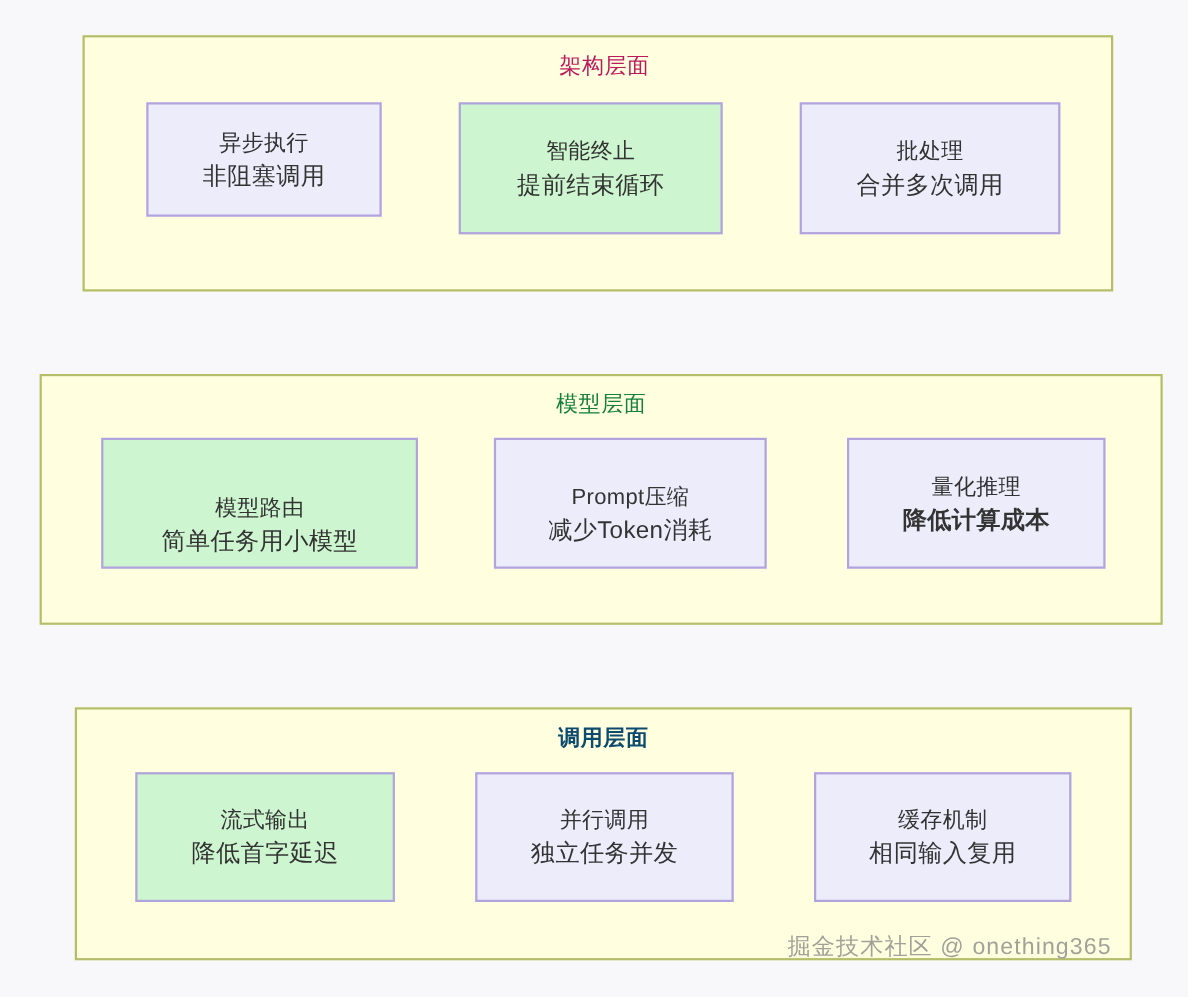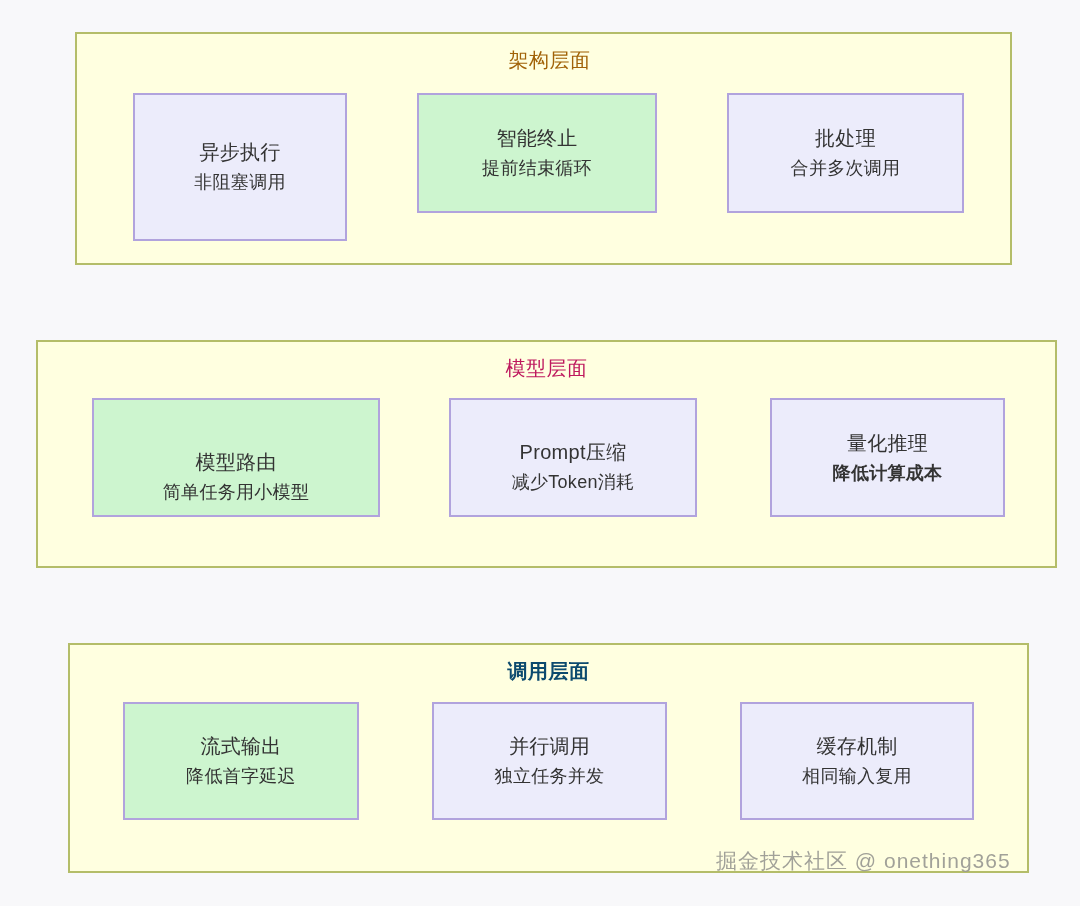--- a/index.html
+++ b/index.html
@@ -50,21 +50,21 @@
   .item-box.purple { background: #ececfb; }
   .item-box.green  { background: #cdf5cf; }
   .item-title {
     font-size: 20px;
     line-height: 30px;
     color: #333333;
     white-space: nowrap;
     letter-spacing: 0.3px;
   }
   .item-sub {
-    font-size: 18px;
+    font-size: 22px;
     line-height: 30px;
     color: #333333;
     white-space: nowrap;
     letter-spacing: 0.3px;
   }
   #watermark {
     position: absolute;
     left: 716px;
     top: 848px;
     font-size: 21px;
@@ -73,36 +73,36 @@
     white-space: nowrap;
     letter-spacing: 1px;
     opacity: 0.92;
   }
 </style>
 </head>
 <body>
 
 <div id="diagram-root" style="background: rgb(248, 248, 250);">
     <div class="layer-group" style="left: 75px; top: 32px; width: 937px; height: 233px; background: rgb(255, 255, 224); border-color: rgb(180, 189, 105);">
-      <div class="layer-title" style="color: #a16207; padding-left: 12px;">架构层面</div>
-      <div class="item-box purple" style="left: 56px; top: 59px; width: 214px; height: 148px; background: rgb(236, 236, 251); border-color: rgb(177, 163, 221);">
+      <div class="layer-title" style="color: #be185d; padding-left: 12px;">架构层面</div>
+      <div class="item-box purple" style="left: 56px; top: 59px; width: 214px; height: 104px; background: rgb(236, 236, 251); border-color: rgb(177, 163, 221);">
         <div class="item-title" style="color: rgb(51, 51, 51);">异步执行</div>
         <div class="item-sub" style="color: rgb(51, 51, 51);">非阻塞调用</div>
       </div>
       <div class="item-box green" style="left: 340px; top: 59px; width: 240px; height: 120px; background: rgb(205, 245, 207); border-color: rgb(177, 163, 221);">
         <div class="item-title" style="color: rgb(51, 51, 51);">智能终止</div>
         <div class="item-sub" style="color: rgb(51, 51, 51);">提前结束循环</div>
       </div>
       <div class="item-box purple" style="left: 650px; top: 59px; width: 237px; height: 120px; background: rgb(236, 236, 251); border-color: rgb(177, 163, 221);">
         <div class="item-title" style="color: rgb(51, 51, 51);">批处理</div>
         <div class="item-sub" style="color: rgb(51, 51, 51);">合并多次调用</div>
       </div>
     </div>
     <div class="layer-group" style="left: 36px; top: 340px; width: 1021px; height: 228px; background: rgb(255, 255, 224); border-color: rgb(180, 189, 105);">
-      <div class="layer-title" style="color: #be185d;">模型层面</div>
+      <div class="layer-title" style="color: #15803d;">模型层面</div>
       <div class="item-box green" style="left: 54px; top: 56px; width: 288px; height: 119px; background: rgb(205, 245, 207); border-color: rgb(177, 163, 221);">
         <div class="item-title" style="color: rgb(51, 51, 51); margin-top: 38px;">模型路由</div>
         <div class="item-sub" style="color: rgb(51, 51, 51);">简单任务用小模型</div>
       </div>
       <div class="item-box purple" style="left: 411px; top: 56px; width: 248px; height: 119px; background: rgb(236, 236, 251); border-color: rgb(177, 163, 221);">
         <div class="item-title" style="color: rgb(51, 51, 51); margin-top: 19px;">Prompt压缩</div>
         <div class="item-sub" style="color: rgb(51, 51, 51);">减少Token消耗</div>
       </div>
       <div class="item-box purple" style="left: 732px; top: 56px; width: 235px; height: 119px; background: rgb(236, 236, 251); border-color: rgb(177, 163, 221);">
         <div class="item-title" style="color: rgb(51, 51, 51);">量化推理</div>

